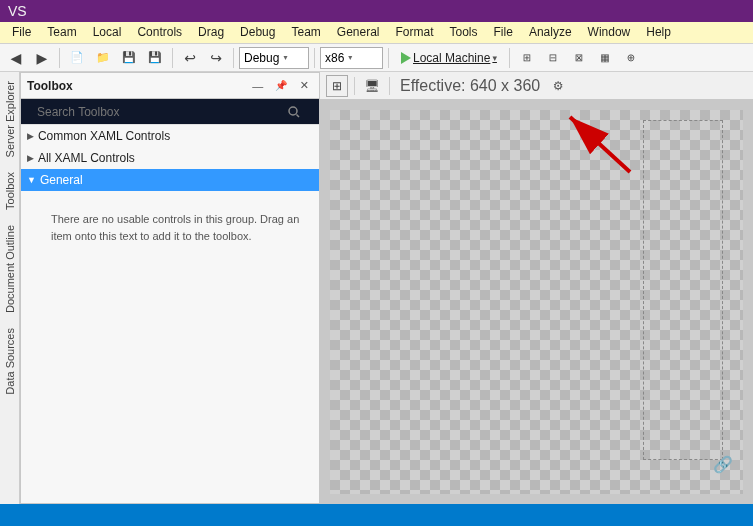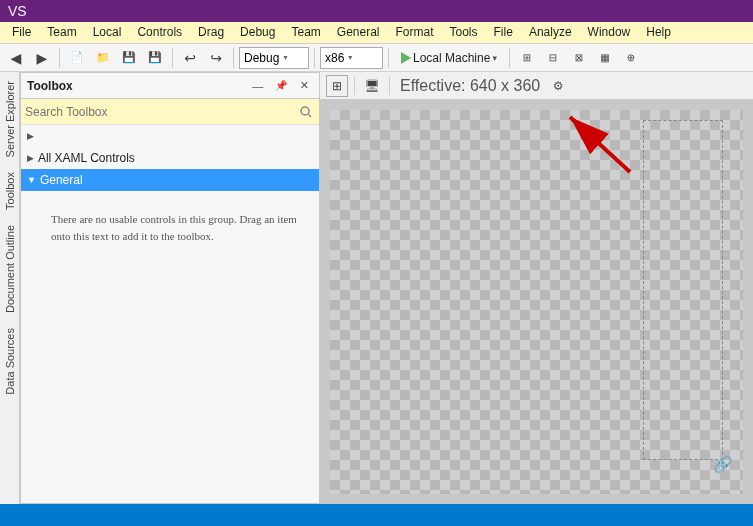--- a/index.html
+++ b/index.html
@@ -93,20 +93,21 @@
       display: flex;
       align-items: center;
       gap: 2px;
       height: 22px;
       padding: 0 6px;
       background: #f5f5f5;
       border: 1px solid transparent;
       cursor: pointer;
       font-size: 12px;
       color: #1e1e1e;
+      text-decoration: underline;
     }
     #run-btn .play-icon {
       width: 0;
       height: 0;
       border-top: 6px solid transparent;
       border-bottom: 6px solid transparent;
       border-left: 10px solid #5bb75b;
     }
 
     
@@ -164,23 +165,23 @@
       font-weight: bold;
       color: #1e1e1e;
       flex: 1;
     }
 
     
     #toolbox-search-bar {
       height: 26px;
       display: flex;
       align-items: center;
-      padding: 0 4px;
+      padding: 0 16px;
       border-bottom: 1px solid #e0e0e0;
-      background: #fef9c3;
+      background: #0f172a;
     }
     #toolbox-search-input {
       flex: 1;
       border: none;
       outline: none;
       font-size: 12px;
       color: #1e1e1e;
       background: transparent;
     }
     .search-icon-btn {
@@ -214,21 +215,20 @@
       color: white;
     }
     .toolbox-section.selected .arrow { color: white; }
 
     
     #empty-group-msg {
       padding: 20px 10px 10px 30px;
       font-size: 11px;
       color: #555;
       line-height: 1.5;
-      font-family: Liberation Serif, serif;
     }
 
     
     #designer-area {
       flex: 1;
       background: #c8c8c8;
       position: relative;
       overflow: hidden;
     }
 
@@ -434,20 +434,21 @@
       <div class="search-icon-btn">
         <svg width="12" height="12" viewBox="0 0 12 12" fill="none" xmlns="http://www.w3.org/2000/svg">
           <circle cx="5" cy="5" r="4" stroke="#888" stroke-width="1.5"></circle>
           <line x1="8.5" y1="8.5" x2="11" y2="11" stroke="#888" stroke-width="1.5"></line>
         </svg>
       </div>
     </div>
 
     <div class="toolbox-section">
       <span class="arrow">▶</span>
+      <span>Common XAML Controls</span>
     </div>
     <div class="toolbox-section">
       <span class="arrow">▶</span>
       <span>All XAML Controls</span>
     </div>
     <div class="toolbox-section selected">
       <span class="arrow" style="color:white;">▼</span>
       <span>General</span>
     </div>
 

